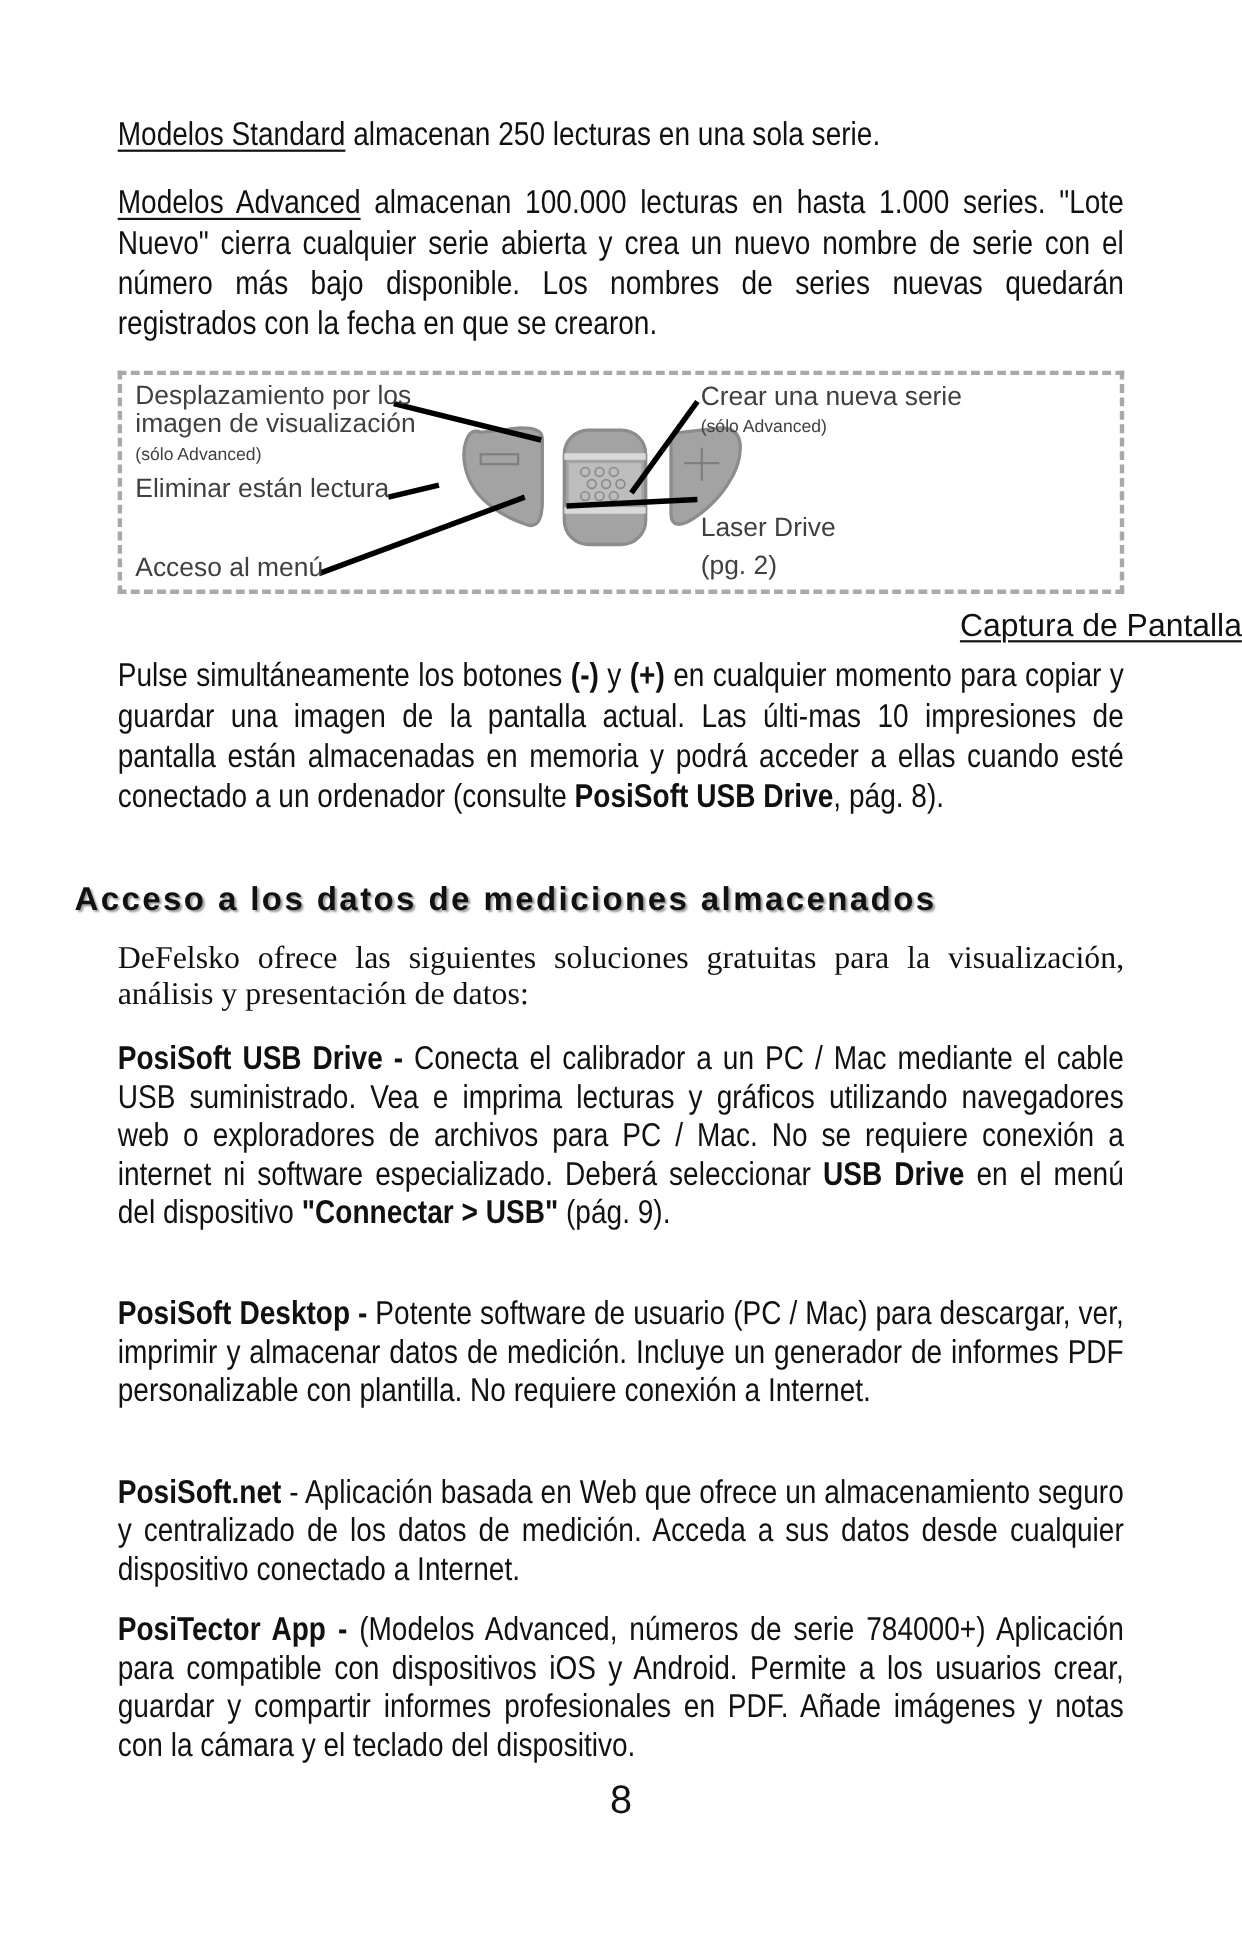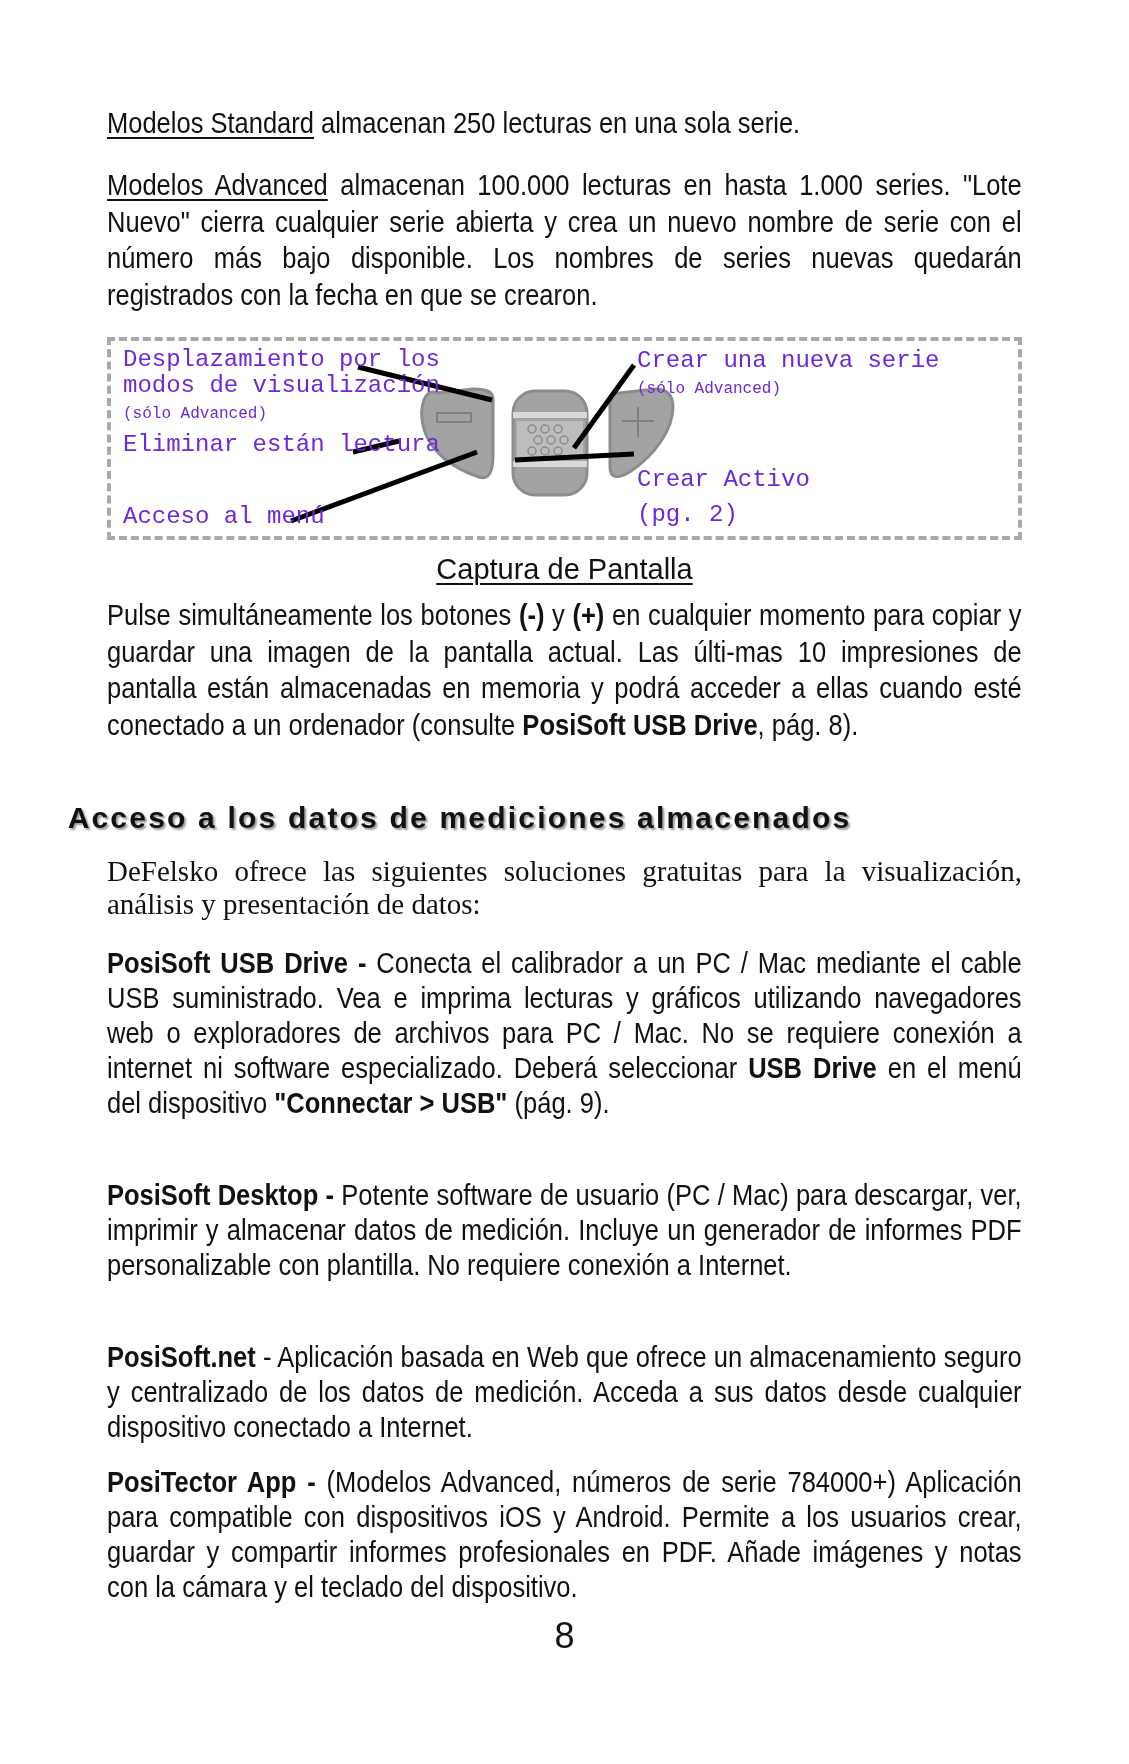--- a/index.html
+++ b/index.html
@@ -17,23 +17,23 @@
   .normal {
     position: absolute; left: 107px; width: 915px;
     font-family: Liberation Serif, serif;
     font-size: 29px; line-height: 37px;
     margin: 0; text-align: justify; text-align-last: left;
   }
   .u { text-decoration: underline; text-decoration-thickness: 2px; text-underline-offset: 4px; }
   b { font-weight: bold; }
   .diagram { position: absolute; left: 107px; top: 337px; width: 915px; height: 203px; }
   .diagram .frame { position: absolute; inset: 0; border: 4px dashed #a9a9a9; box-sizing: border-box; }
-  .dlabel { position: absolute; font-family: Liberation Mono, monospace; font-size: 24px; line-height: 26px; color: #6d28d9; white-space: nowrap; }
+  .dlabel { position: absolute; font-family: Liberation Sans, sans-serif; font-size: 24px; line-height: 26px; color: #404040; white-space: nowrap; }
   .dsmall { font-size: 16px; line-height: 26px; }
-  .caption { position: absolute; left: 0; width: 1129px; top: 552px; text-align: center;
+  .caption { position: absolute; left: 0; width: 1129px; top: 552px; text-align: right;
     font-family: "Liberation Sans", sans-serif; font-size: 29px; line-height: 34px; }
   .heading { position: absolute; left: 0; width: 919px; top: 800px; text-align: center;
     font-family: "Liberation Sans", sans-serif; font-weight: bold; font-size: 30px; letter-spacing: 2.2px;
     text-shadow: 2px 2px 2px #9a9a9a; line-height: 36px; }
   .pagenum { position: absolute; left: 0; width: 1129px; top: 1616px; text-align: center;
     font-family: "Liberation Sans", sans-serif; font-size: 36px; line-height: 40px; }
 </style>
 </head>
 <body>
 
@@ -78,28 +78,28 @@
     <g stroke="#000" stroke-width="5" stroke-linecap="butt">
       <line x1="251" y1="30" x2="385" y2="63"></line>
       <line x1="246" y1="115" x2="292" y2="104"></line>
       <line x1="184" y1="184" x2="370" y2="115"></line>
       <line x1="527" y1="28" x2="467" y2="111"></line>
       <line x1="527" y1="117" x2="408" y2="123"></line>
     </g>
   </svg>
 
   <div class="dlabel" style="left:16px;top:10px">Desplazamiento por los</div>
-  <div class="dlabel" style="left:16px;top:36px">modos de visualización</div>
+  <div class="dlabel" style="left:16px;top:36px">imagen de visualización</div>
   <div class="dlabel dsmall" style="left:16px;top:64px">(sólo Advanced)</div>
   <div class="dlabel" style="left:16px;top:95px">Eliminar están lectura</div>
   <div class="dlabel" style="left:16px;top:167px">Acceso al menú</div>
 
   <div class="dlabel" style="left:530px;top:11px">Crear una nueva serie</div>
   <div class="dlabel dsmall" style="left:530px;top:39px">(sólo Advanced)</div>
-  <div class="dlabel" style="left:530px;top:130px">Crear Activo</div>
+  <div class="dlabel" style="left:530px;top:130px">Laser Drive</div>
   <div class="dlabel" style="left:530px;top:165px">(pg. 2)</div>
 </div>
 
 <div class="caption"><span class="u">Captura de Pantalla</span></div>
 
 <p class="narrow" style="top:597px"><span>Pulse simultáneamente los botones </span><b>(-)</b><span> y </span><b>(+)</b><span> en cualquier momento para copiar y guardar una imagen de la pantalla actual. Las últi-mas 10 impresiones de pantalla están almacenadas en memoria y podrá acceder a ellas cuando esté conectado a un ordenador (consulte </span><b>PosiSoft USB Drive</b><span>, pág. 8).</span></p>
 
 <div class="heading">Acceso a los datos de mediciones almacenados</div>
 
 <p class="normal" style="top:855px; font-size:29px; line-height:33px;">DeFelsko ofrece las siguientes soluciones gratuitas para la visualización, análisis y presentación de datos:</p>

